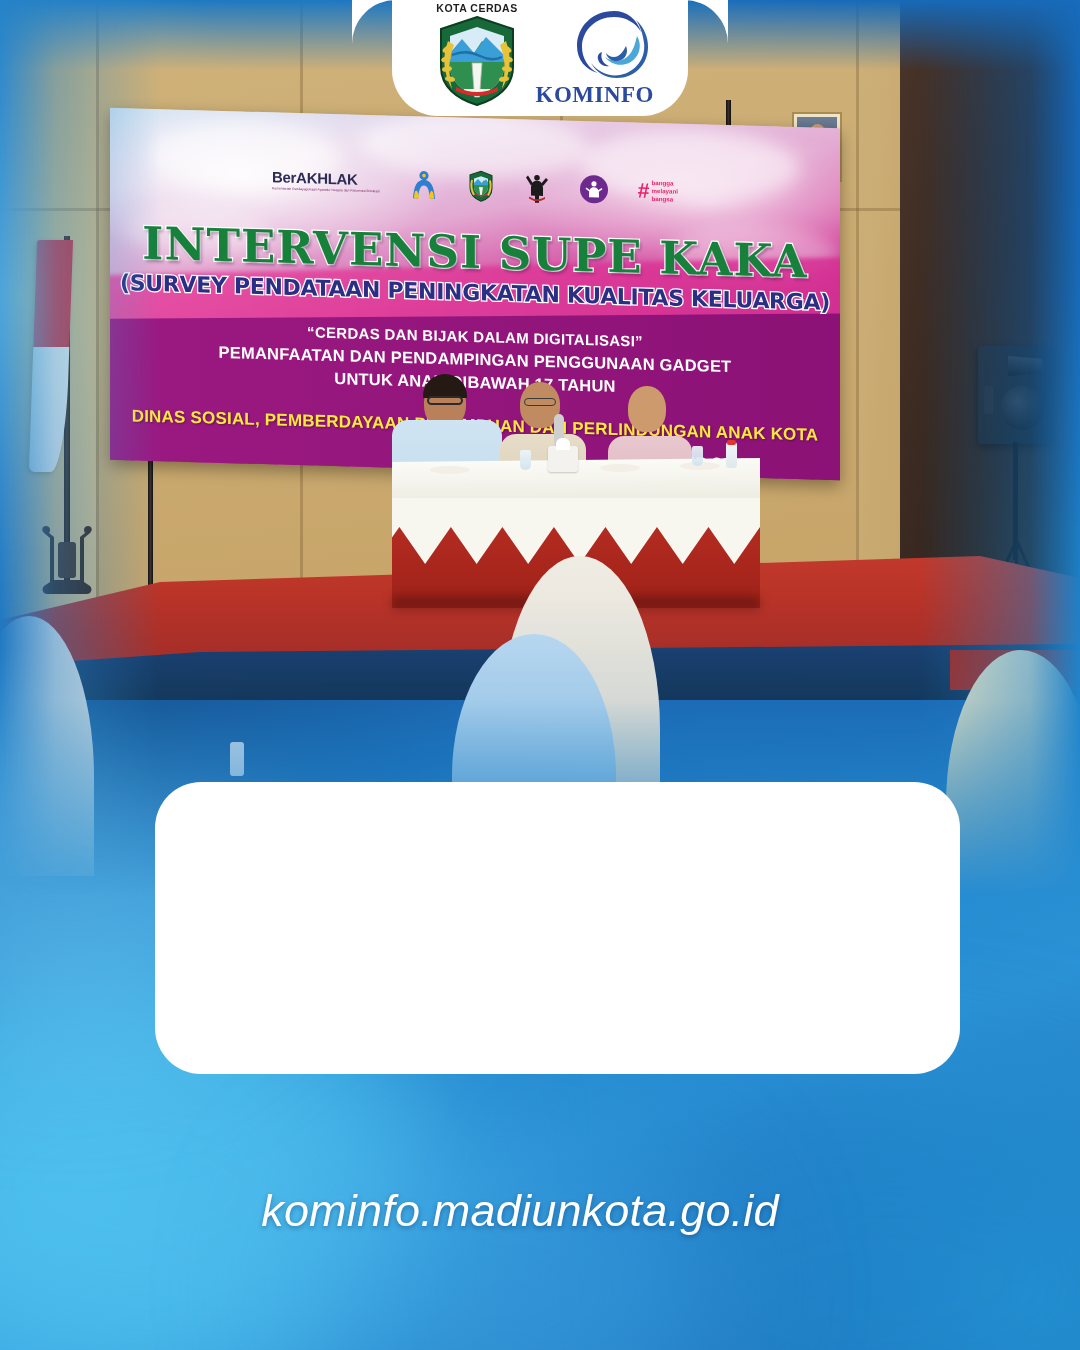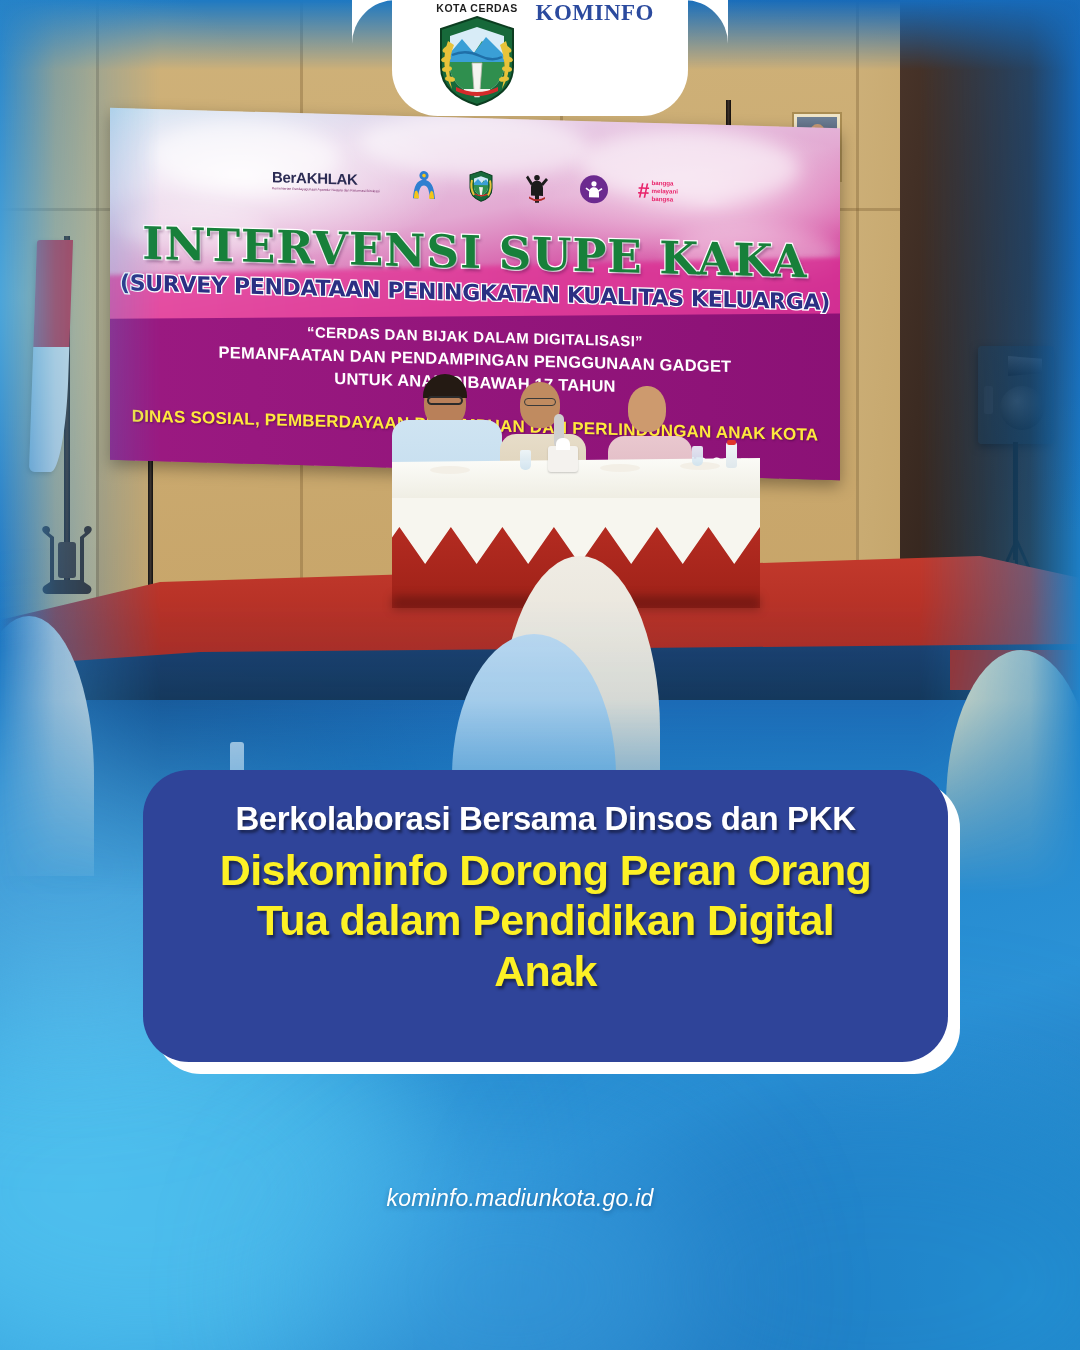--- a/index.html
+++ b/index.html
@@ -165,21 +165,21 @@
   #header-tab::before, #header-tab::after {
     content:""; position:absolute; top:0; width:40px; height:40px; background:transparent;
   }
   .tab-curve-l { position:absolute; left:352px; top:0; width:44px; height:44px; overflow:hidden; }
   .tab-curve-l::after { content:""; position:absolute; left:0; top:0; width:88px; height:88px; border-radius:50%; box-shadow:-30px -30px 0 30px #ffffff; }
   .tab-curve-r { position:absolute; left:684px; top:0; width:44px; height:44px; overflow:hidden; }
   .tab-curve-r::after { content:""; position:absolute; right:0; top:0; width:88px; height:88px; border-radius:50%; box-shadow:30px -30px 0 30px #ffffff; }
 
   .emblem-wrap { position:relative; width:102px; height:106px; display:flex; flex-direction:column; align-items:center; }
   .emblem-cap { font-size:10.5px; font-weight:bold; color:#1d1d1d; letter-spacing:.5px; margin-bottom:1px; }
-  .kominfo-wrap { position:relative; width:116px; height:108px; display:flex; flex-direction:row; align-items:flex-start; justify-content:flex-end; }
+  .kominfo-wrap { position:relative; width:116px; height:108px; display:flex; flex-direction:column; align-items:flex-end; justify-content:flex-end; }
   .kominfo-text { font-size:23px; font-weight:bold; color:#2b4a9e; letter-spacing:.5px; font-family:"Liberation Serif", serif; }
 
   
   #headline-shadow {
     position:absolute; left:155px; top:782px; width:805px; height:292px;
     background:#ffffff; border-radius:46px;
   }
   #headline-card {
     position:absolute; left:143px; top:770px; width:805px; height:292px;
     background:#2f4499; border-radius:46px;
@@ -192,21 +192,21 @@
   }
   .hl-main {
     margin-top:6px;
     font-size:43px; font-weight:bold; color:#fdf125; letter-spacing:-.6px;
     text-shadow:2px 3px 3px rgba(0,0,0,.45); line-height:1.17;
   }
 
   
   #footer-url {
     position:absolute; left:0; top:1185px; width:1040px; text-align:center;
-    font-size:23px; font-style:italic; color:#ffffff; letter-spacing:.2px;
+    font-size:45px; font-style:italic; color:#ffffff; letter-spacing:.2px;
     font-family:"Liberation Sans", sans-serif;
     text-shadow:0 2px 5px rgba(0,40,80,.4);
   }
 </style>
 </head>
 <body>
 
 <div id="poster">
 
   <div class="bg-blob blob-a"></div>
@@ -400,24 +400,16 @@
         <path d="M62 12 C70 19 74 29 74 39 C74 57 60 70 43 70 C31 70 22 64 17 55 C24 64 35 69 46 67 C62 64 72 50 70 35 C69 26 66 18 62 12Z" fill="#2d5fa8"></path>
         <path d="M63 28 C69 38 65 50 55 55 C46 59 36 56 31 49 C38 54 47 54 53 49 C60 43 61 35 63 28Z" fill="#4aa8d8"></path>
         <path d="M52 38 C55 45 51 52 44 53 C38 54 33 50 32 45 C35 49 40 50 44 48 C49 45 50 41 52 38Z" fill="#2d5fa8"></path>
         <path d="M28 44 C26 50 29 56 35 58 C30 59 25 56 24 51 C23 48 25 45 28 44Z" fill="#2b4a9e"></path>
       </svg>
       <div class="kominfo-text">KOMINFO</div>
     </div>
   </div>
 
   <div id="headline-shadow"></div>
-  <div id="headline-card">
-    <div class="hl-kicker">Berkolaborasi Bersama Dinsos dan PKK</div>
-    <div class="hl-main">
-      <div>Diskominfo Dorong Peran Orang</div>
-      <div>Tua dalam Pendidikan Digital</div>
-      <div>Anak</div>
-    </div>
-  </div>
 
   <div id="footer-url">kominfo.madiunkota.go.id</div>
 
 </div>
 
 </body></html>

